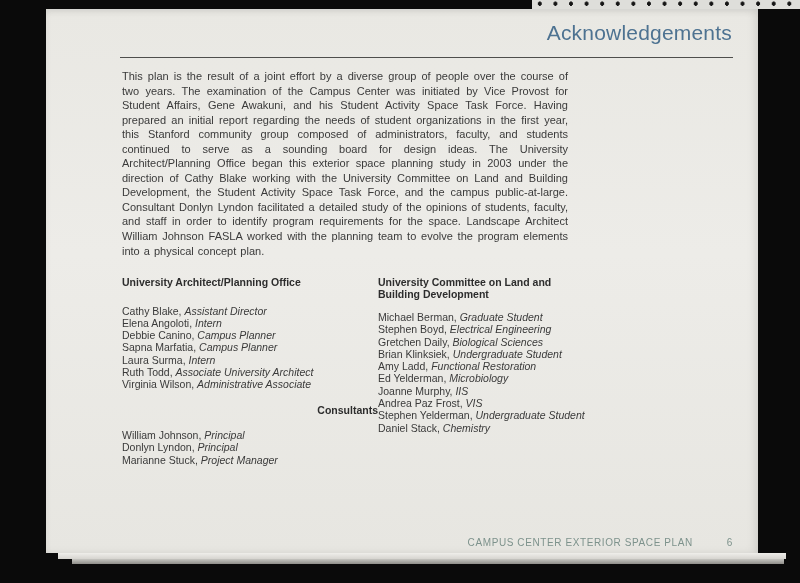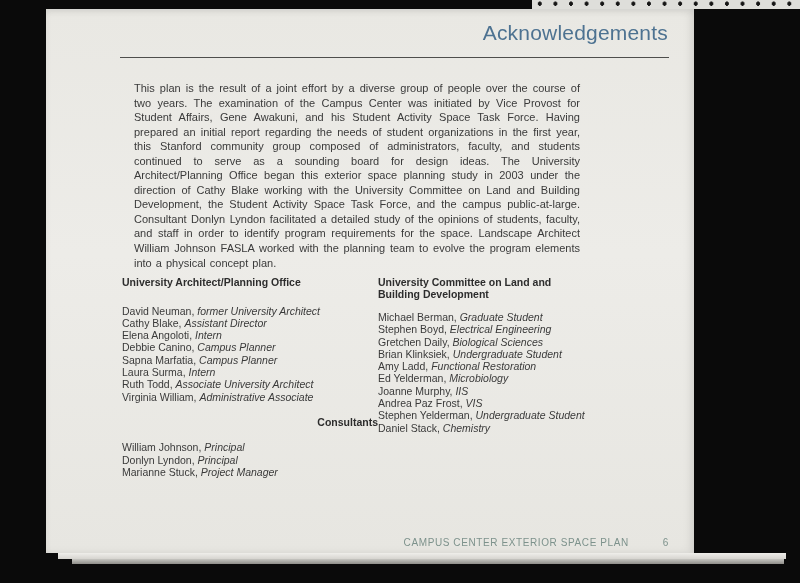--- a/index.html
+++ b/index.html
@@ -9,21 +9,21 @@
     position: relative;
     overflow: hidden;
     font-family: "Liberation Sans", "DejaVu Sans", sans-serif;
   }
   .scan { position: absolute; inset: 0; }
 
   
   .page {
     position: absolute;
     left: 46px; top: 9px;
-    width: 648px; height: 544px;
+    width: 712px; height: 544px;
     background: linear-gradient(180deg, #e9e8e3 0%, #edece8 45%, #e7e6e1 100%);
     box-shadow: inset -4px 0 8px rgba(0,0,0,0.07), inset 0 3px 6px rgba(0,0,0,0.06);
   }
 
   
   .binding {
     position: absolute;
     left: 532px; top: 0;
     width: 268px; height: 9px;
     background-color: #dededa;
@@ -55,21 +55,21 @@
     position: absolute;
     top: 48px; left: 74px; right: 25px;
     height: 0;
     border-top: 1.6px solid #4e4e4c;
   }
 
   .body-par {
     position: absolute;
     left: 76px; top: 60px;
     width: 446px;
-    margin: 12px;
+    margin: 0;
     font-size: 11px;
     line-height: 14.55px;
     text-align: justify;
     color: #3a3a3a;
     word-spacing: 1px;
   }
 
   .cols {
     position: absolute;
     left: 76px; top: 268px; right: 30px;
@@ -116,28 +116,27 @@
     <div class="title">Acknowledgements</div>
     <div class="rule"></div>
 
     <p class="body-par">This plan is the result of a joint effort by a diverse group of people over the course of two years. The examination of the Campus Center was initiated by Vice Provost for Student Affairs, Gene Awakuni, and his Student Activity Space Task Force. Having prepared an initial report regarding the needs of student organizations in the first year, this Stanford community group composed of administrators, faculty, and students continued to serve as a sounding board for design ideas. The University Architect/Planning Office began this exterior space planning study in 2003 under the direction of Cathy Blake working with the University Committee on Land and Building Development, the Student Activity Space Task Force, and the campus public-at-large. Consultant Donlyn Lyndon facilitated a detailed study of the opinions of students, faculty, and staff in order to identify program requirements for the space. Landscape Architect William Johnson FASLA worked with the planning team to evolve the program elements into a physical concept plan.</p>
 
     <div class="cols">
 
       <div class="col-left">
         <div class="heading">University Architect/Planning Office</div>
         <div>
-          <div class="person"><span class="nm">David Neuman,</span> <span class="rl">former University Architect</span></div>
           <div class="person"><span class="nm">Cathy Blake,</span> <span class="rl">Assistant Director</span></div>
           <div class="person"><span class="nm">Elena Angoloti,</span> <span class="rl">Intern</span></div>
           <div class="person"><span class="nm">Debbie Canino,</span> <span class="rl">Campus Planner</span></div>
           <div class="person"><span class="nm">Sapna Marfatia,</span> <span class="rl">Campus Planner</span></div>
           <div class="person"><span class="nm">Laura Surma,</span> <span class="rl">Intern</span></div>
           <div class="person"><span class="nm">Ruth Todd,</span> <span class="rl">Associate University Architect</span></div>
-          <div class="person"><span class="nm">Virginia William,</span> <span class="rl">Administrative Associate</span></div>
+          <div class="person"><span class="nm">Virginia Wilson,</span> <span class="rl">Administrative Associate</span></div>
         </div>
 
         <div class="heading heading-consultants">Consultants</div>
         <div>
           <div class="person"><span class="nm">William Johnson,</span> <span class="rl">Principal</span></div>
           <div class="person"><span class="nm">Donlyn Lyndon,</span> <span class="rl">Principal</span></div>
           <div class="person"><span class="nm">Marianne Stuck,</span> <span class="rl">Project Manager</span></div>
         </div>
       </div>
 

